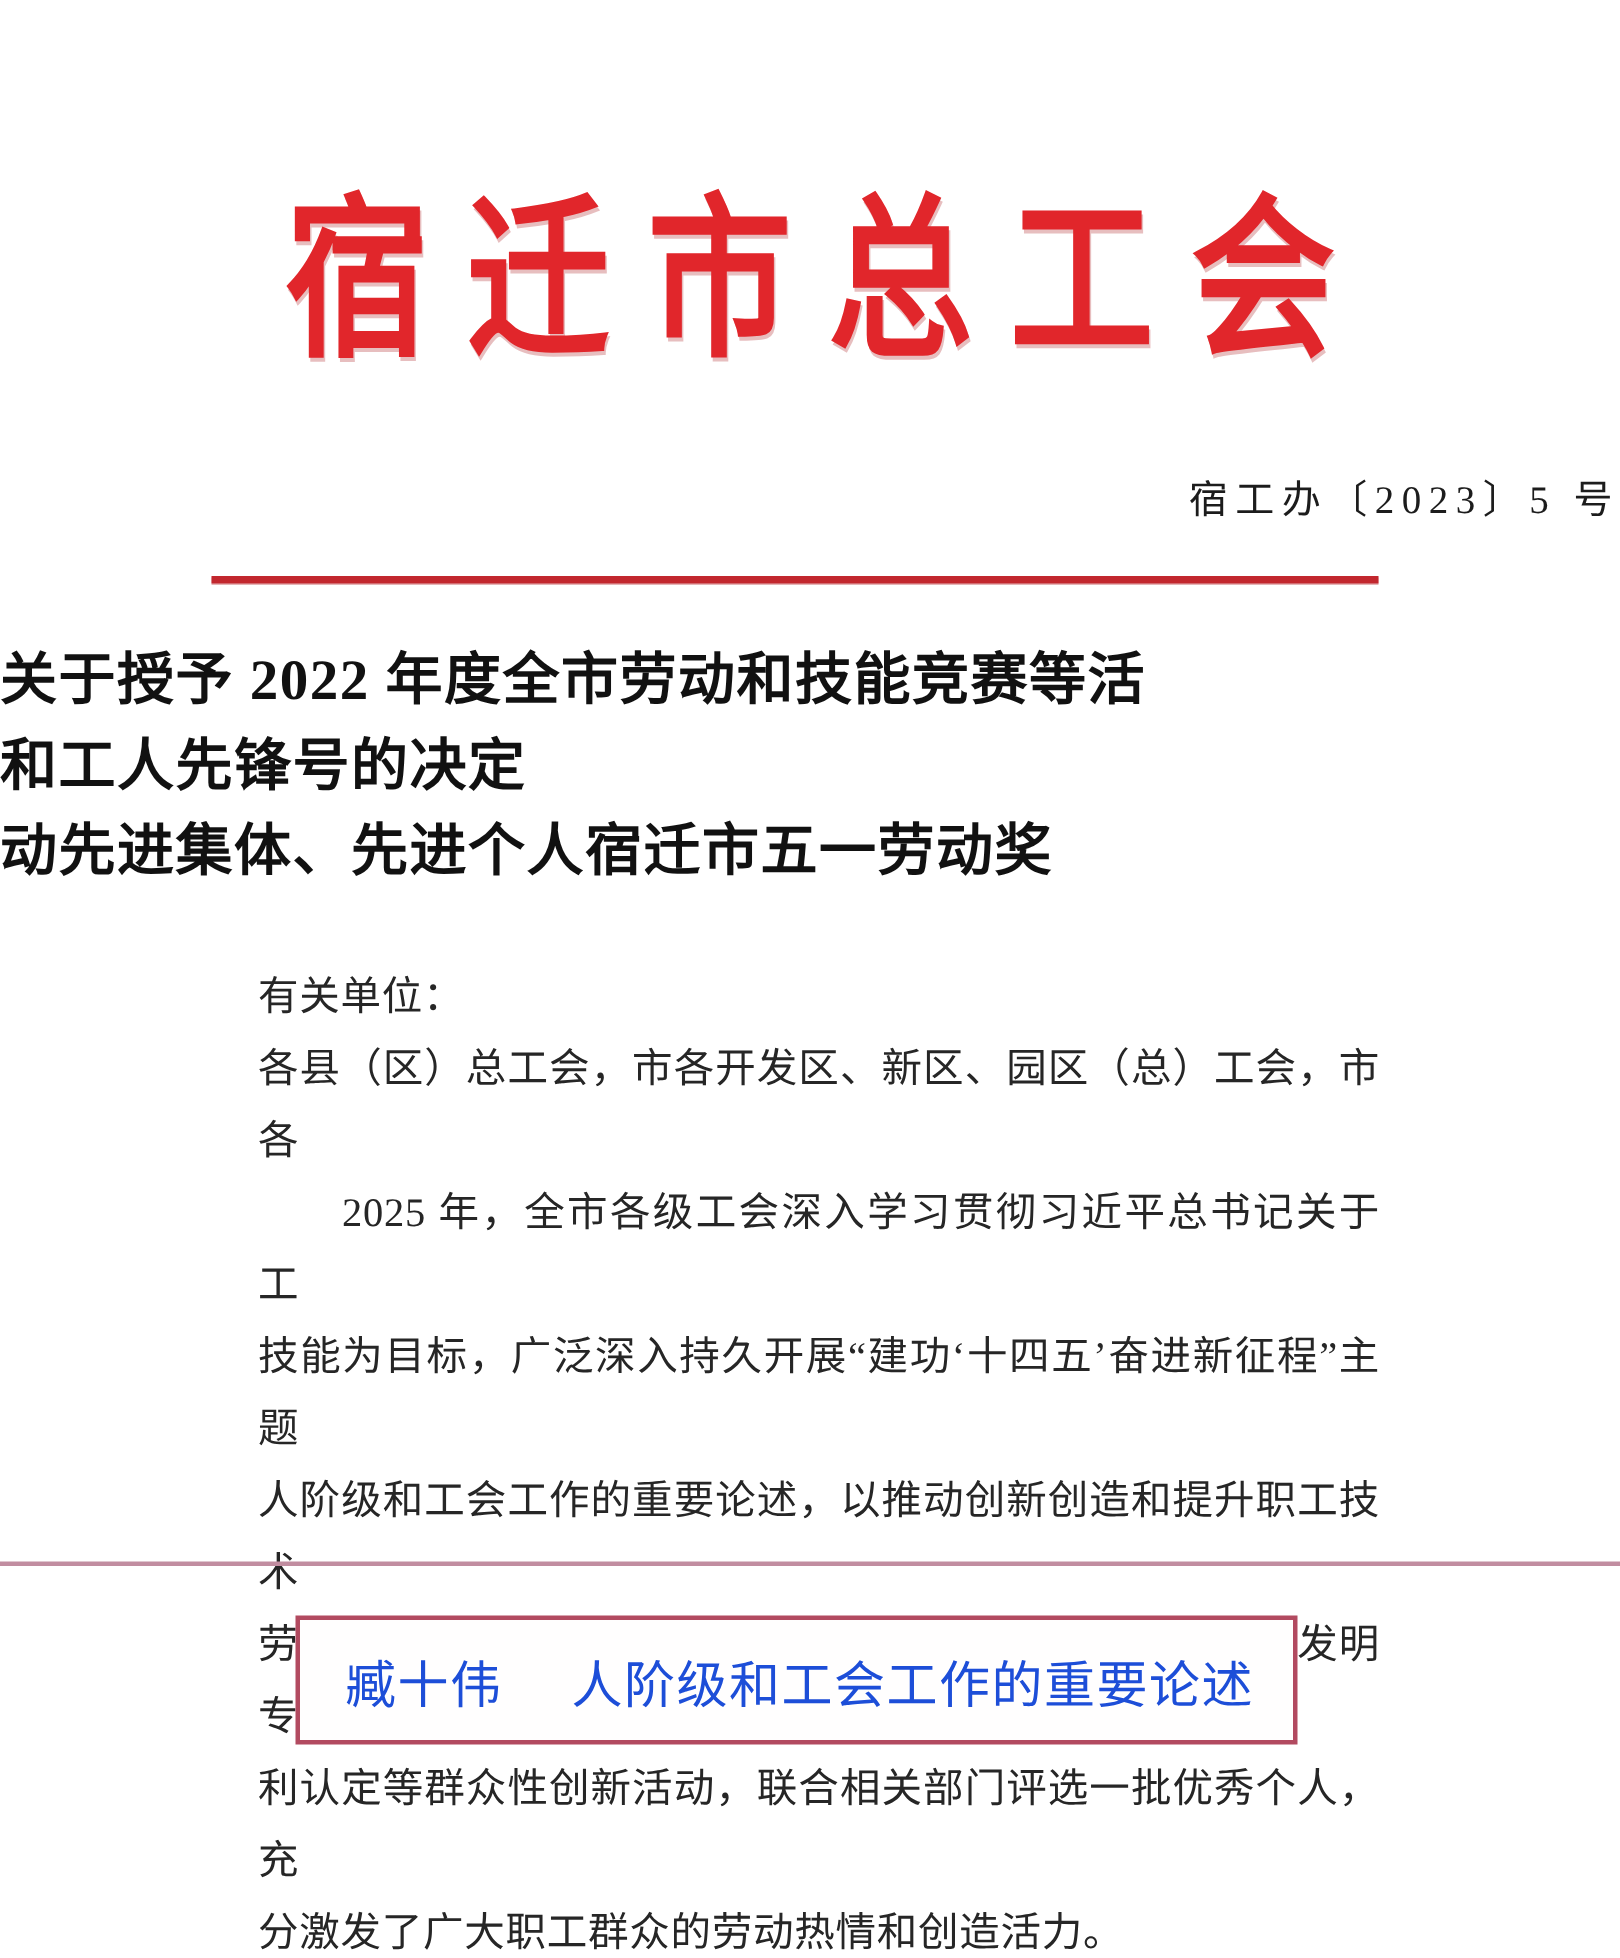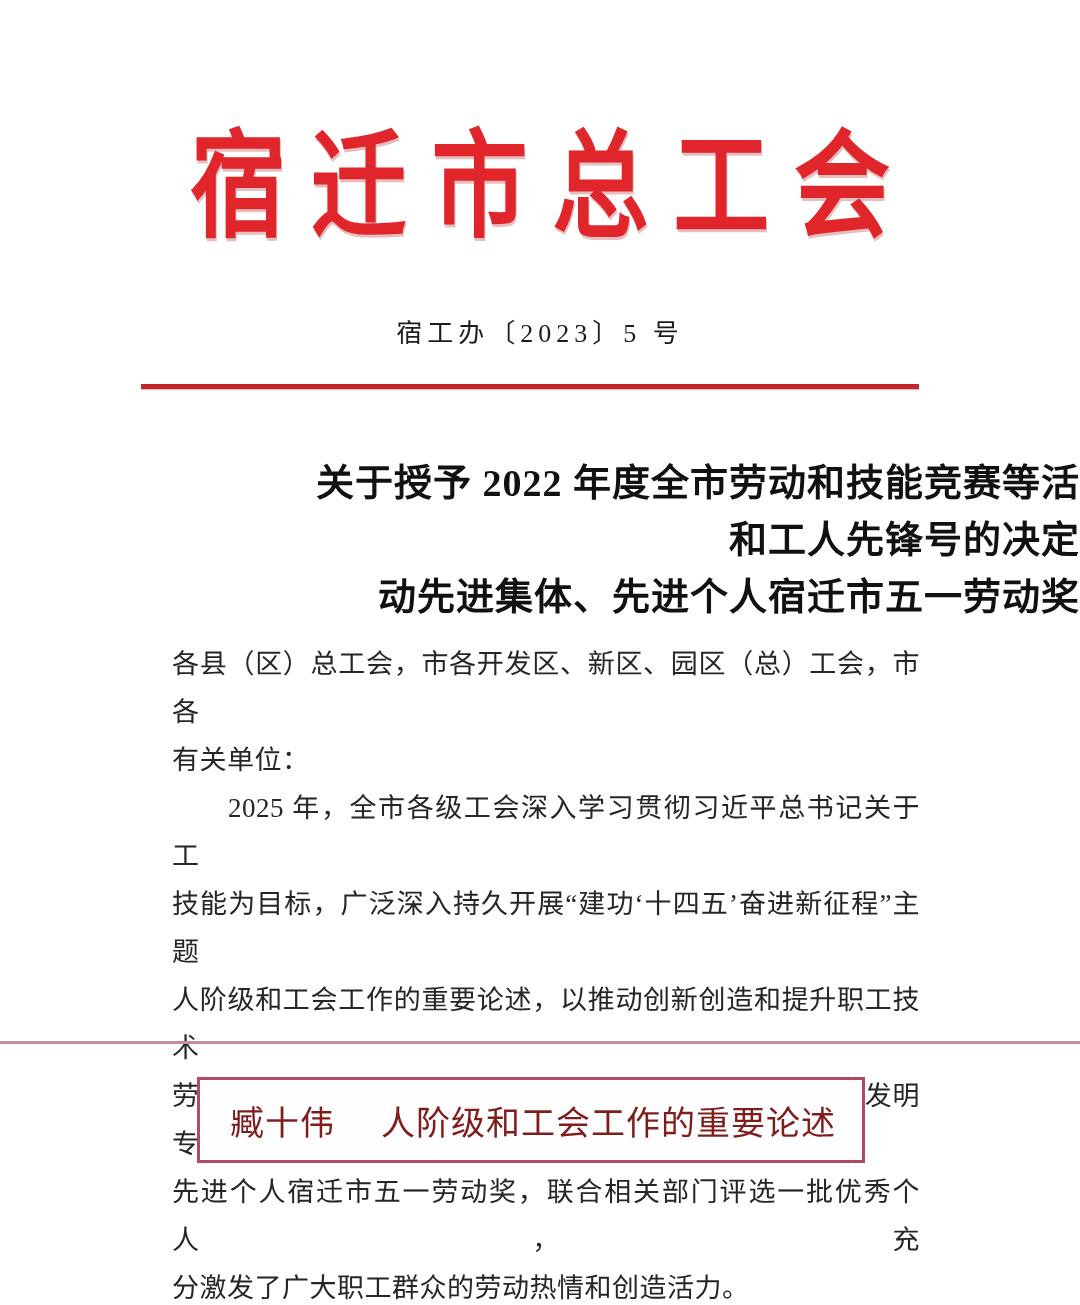--- a/index.html
+++ b/index.html
@@ -32,21 +32,21 @@
     text-shadow: 1px 2px 0 rgba(170, 20, 25, 0.28);
     white-space: nowrap;
   }
 
   
   .doc-number {
     position: absolute;
     top: 312px;
     left: 0;
     width: 100%;
-    text-align: center;
+    text-align: right;
     font-size: 26px;
     letter-spacing: 5px;
     color: #1c1c1c;
   }
 
   
   .red-rule {
     position: absolute;
     top: 384px;
     left: 141px;
@@ -55,27 +55,26 @@
     background: #c2272e;
     box-shadow: 0 1px 0 rgba(180, 40, 45, 0.35);
   }
 
   
   .doc-title {
     position: absolute;
     top: 426px;
     left: 0;
     width: 100%;
-    text-align: right;
+    text-align: left;
     font-size: 38px;
     font-weight: 700;
     line-height: 57px;
     color: #111;
     letter-spacing: 1px;
-    margin-top: 29px;
   }
 
   
   .body-text {
     position: absolute;
     top: 640px;
     left: 172px;
     width: 748px;
     font-size: 27px;
     line-height: 48px;
@@ -102,21 +101,21 @@
     left: 197px;
     width: 668px;
     height: 86px;
     box-sizing: border-box;
     border: 3px solid #b24a60;
     background: #fffefe;
     display: flex;
     align-items: center;
     padding-left: 30px;
     font-size: 34px;
-    color: #7f1d1d;
+    color: #1d4ed8;
     letter-spacing: 1px;
     white-space: nowrap;
   }
   .award-name { margin-right: 46px; }
 </style>
 </head>
 <body>
 
 <div class="page">
 
@@ -133,27 +132,27 @@
 
   <div class="red-rule"></div>
 
   <div class="doc-title">
     <div class="title-line">关于授予 2022 年度全市劳动和技能竞赛等活</div>
     <div class="title-line">和工人先锋号的决定</div>
     <div class="title-line">动先进集体、先进个人宿迁市五一劳动奖</div>
   </div>
 
   <div class="body-text">
+    <div class="body-line">有关单位：</div>
     <div class="body-line jl">各县（区）总工会，市各开发区、新区、园区（总）工会，市各</div>
-    <div class="body-line">有关单位：</div>
     <div class="body-line jl indent">2025 年，全市各级工会深入学习贯彻习近平总书记关于工</div>
     <div class="body-line jl">技能为目标，广泛深入持久开展“建功‘十四五’奋进新征程”主题</div>
     <div class="body-line jl">人阶级和工会工作的重要论述，以推动创新创造和提升职工技术</div>
     <div class="body-line jl">劳动和技能竞赛，开展职工科技创新成果、先进操作法和发明专</div>
-    <div class="body-line jl">先进个人宿迁市五一劳动奖，联合相关部门评选一批优秀个人，充</div>
+    <div class="body-line jl">利认定等群众性创新活动，联合相关部门评选一批优秀个人，充</div>
     <div class="body-line">分激发了广大职工群众的劳动热情和创造活力。</div>
   </div>
 
   <div class="thin-rule"></div>
 
   <div class="award-box">
     <span class="award-name">臧十伟</span>
     <span class="award-company">人阶级和工会工作的重要论述</span>
   </div>
 

